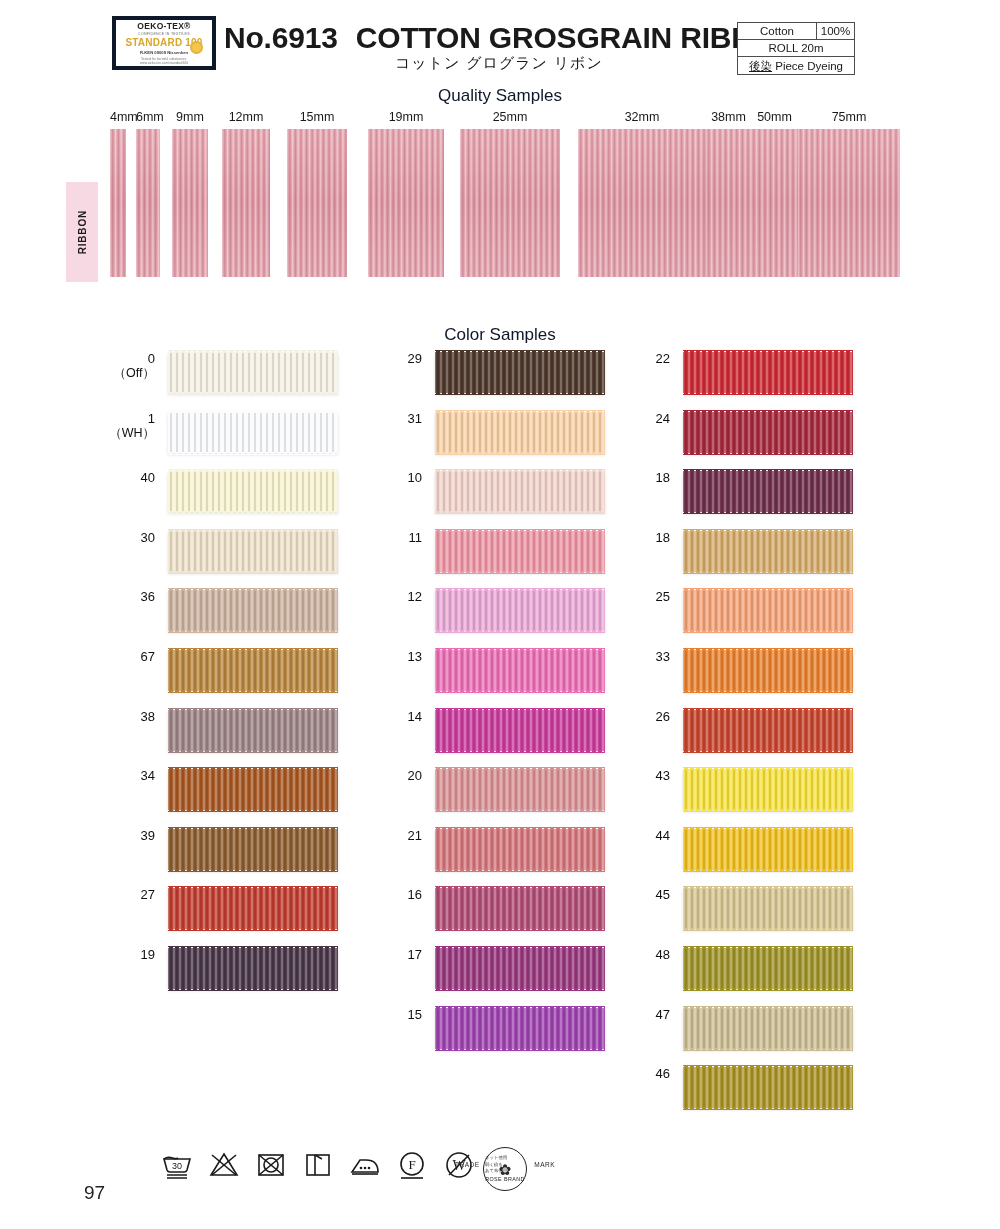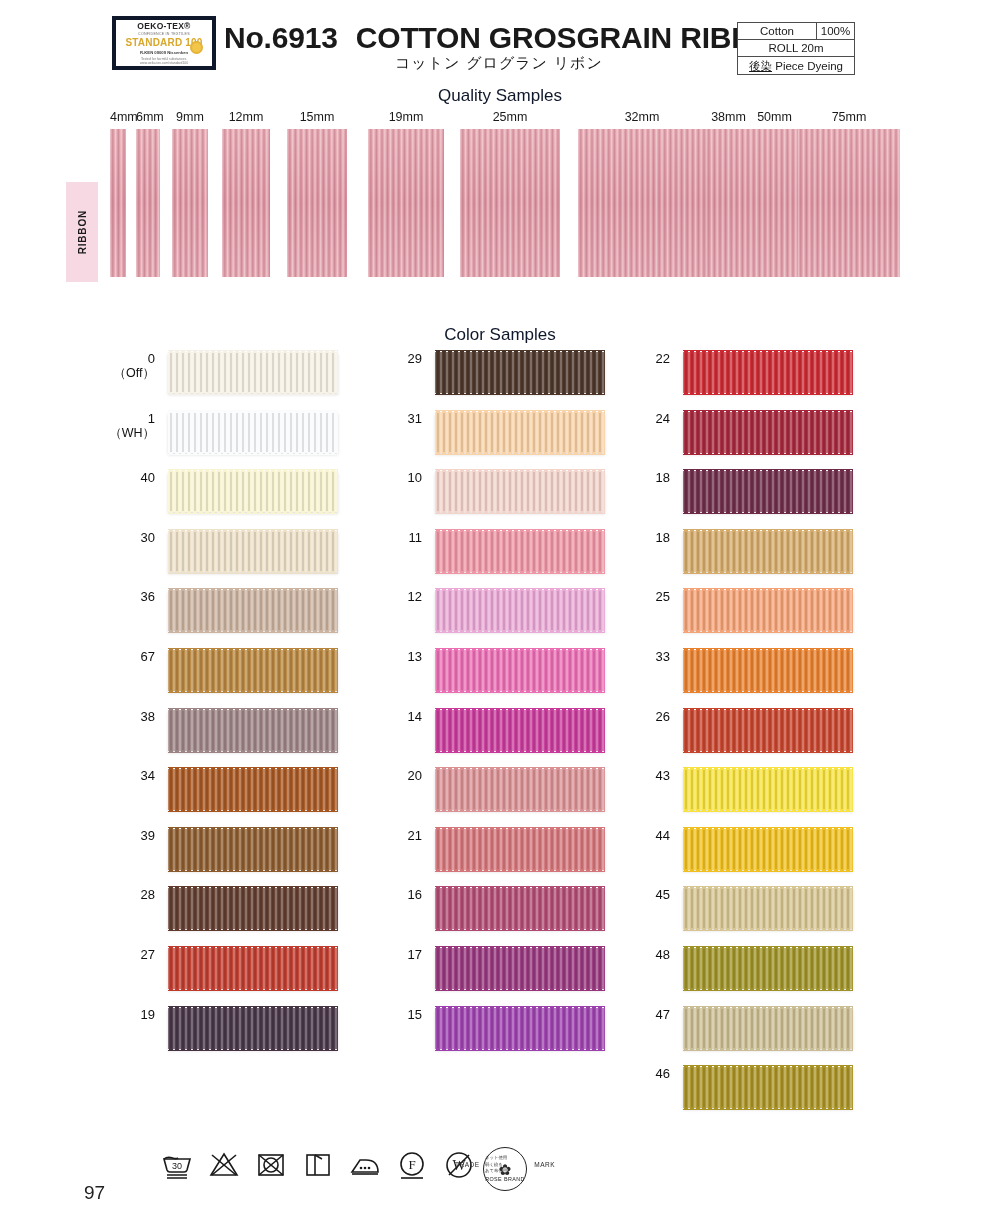--- a/index.html
+++ b/index.html
@@ -291,24 +291,20 @@
       </div>
       <div class="crow">
         <div class="ccode"><span>34</span></div>
         <div class="cswatch" style="background-color: rgb(166, 85, 31); color: rgb(166, 85, 31);"></div>
       </div>
       <div class="crow">
         <div class="ccode"><span>39</span></div>
         <div class="cswatch" style="background-color: rgb(139, 90, 45); color: rgb(139, 90, 45);"></div>
       </div>
       <div class="crow">
-        <div class="ccode"><span>28</span></div>
-        <div class="cswatch" style="background-color: rgb(95, 58, 44); color: rgb(95, 58, 44);"></div>
-      </div>
-      <div class="crow">
         <div class="ccode"><span>27</span></div>
         <div class="cswatch" style="background-color: rgb(191, 58, 44); color: rgb(191, 58, 44);"></div>
       </div>
       <div class="crow">
         <div class="ccode"><span>19</span></div>
         <div class="cswatch" style="background-color: rgb(69, 51, 68); color: rgb(69, 51, 68);"></div>
       </div>
     </div>
   <div class="col" id="col-1">
       <div class="crow">

